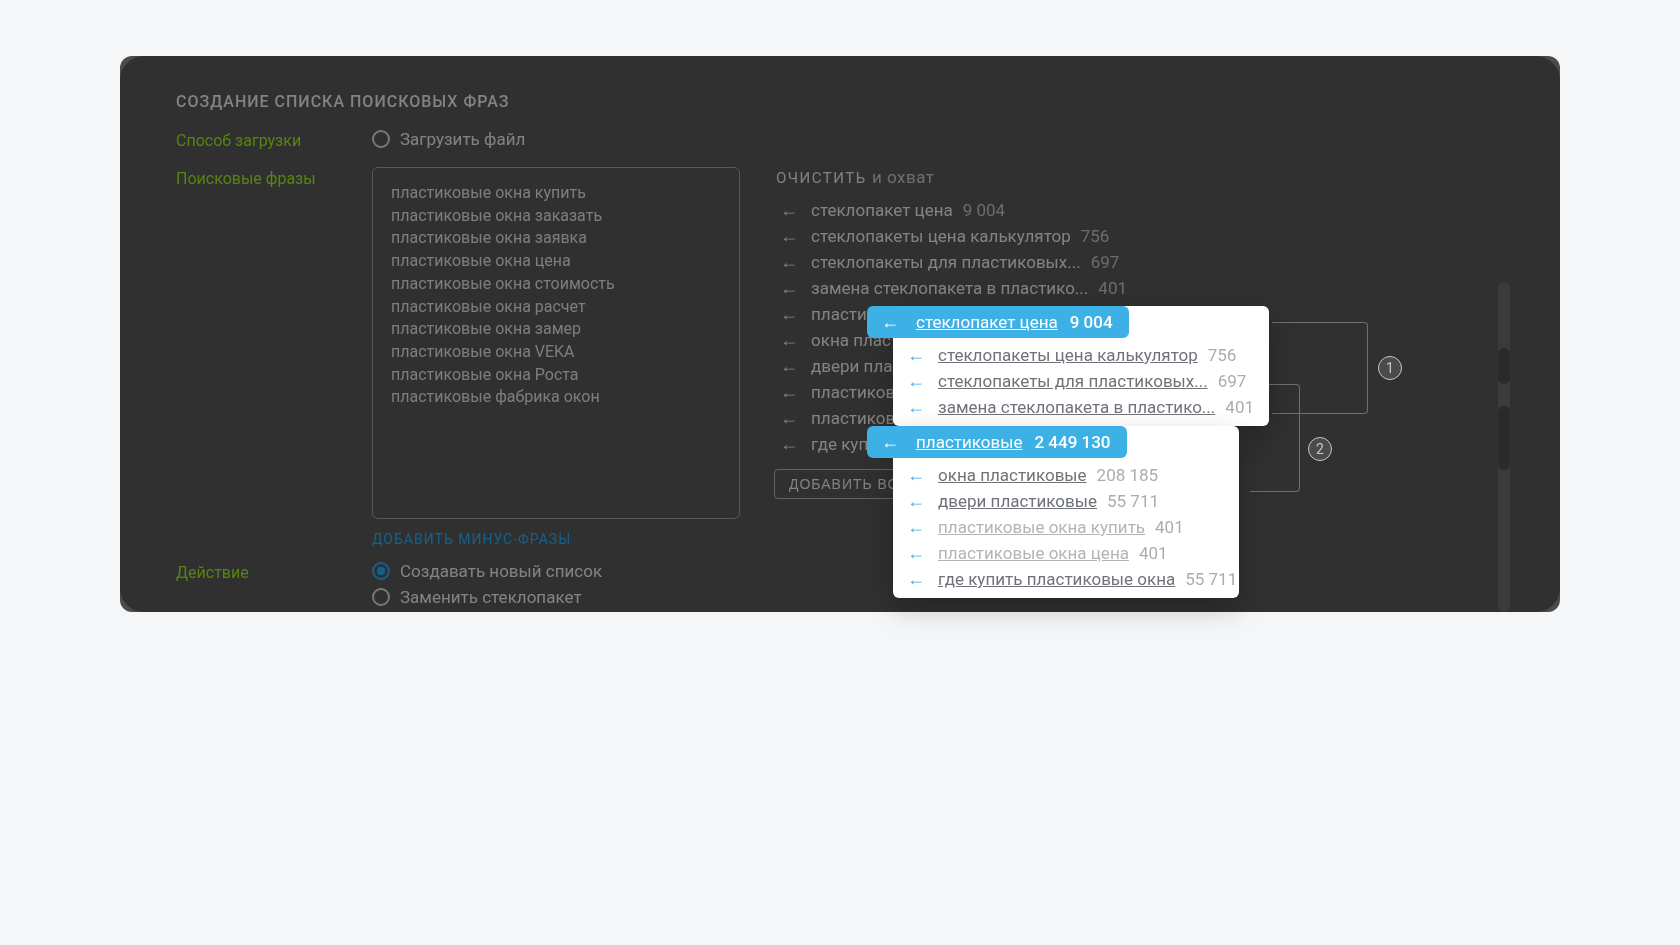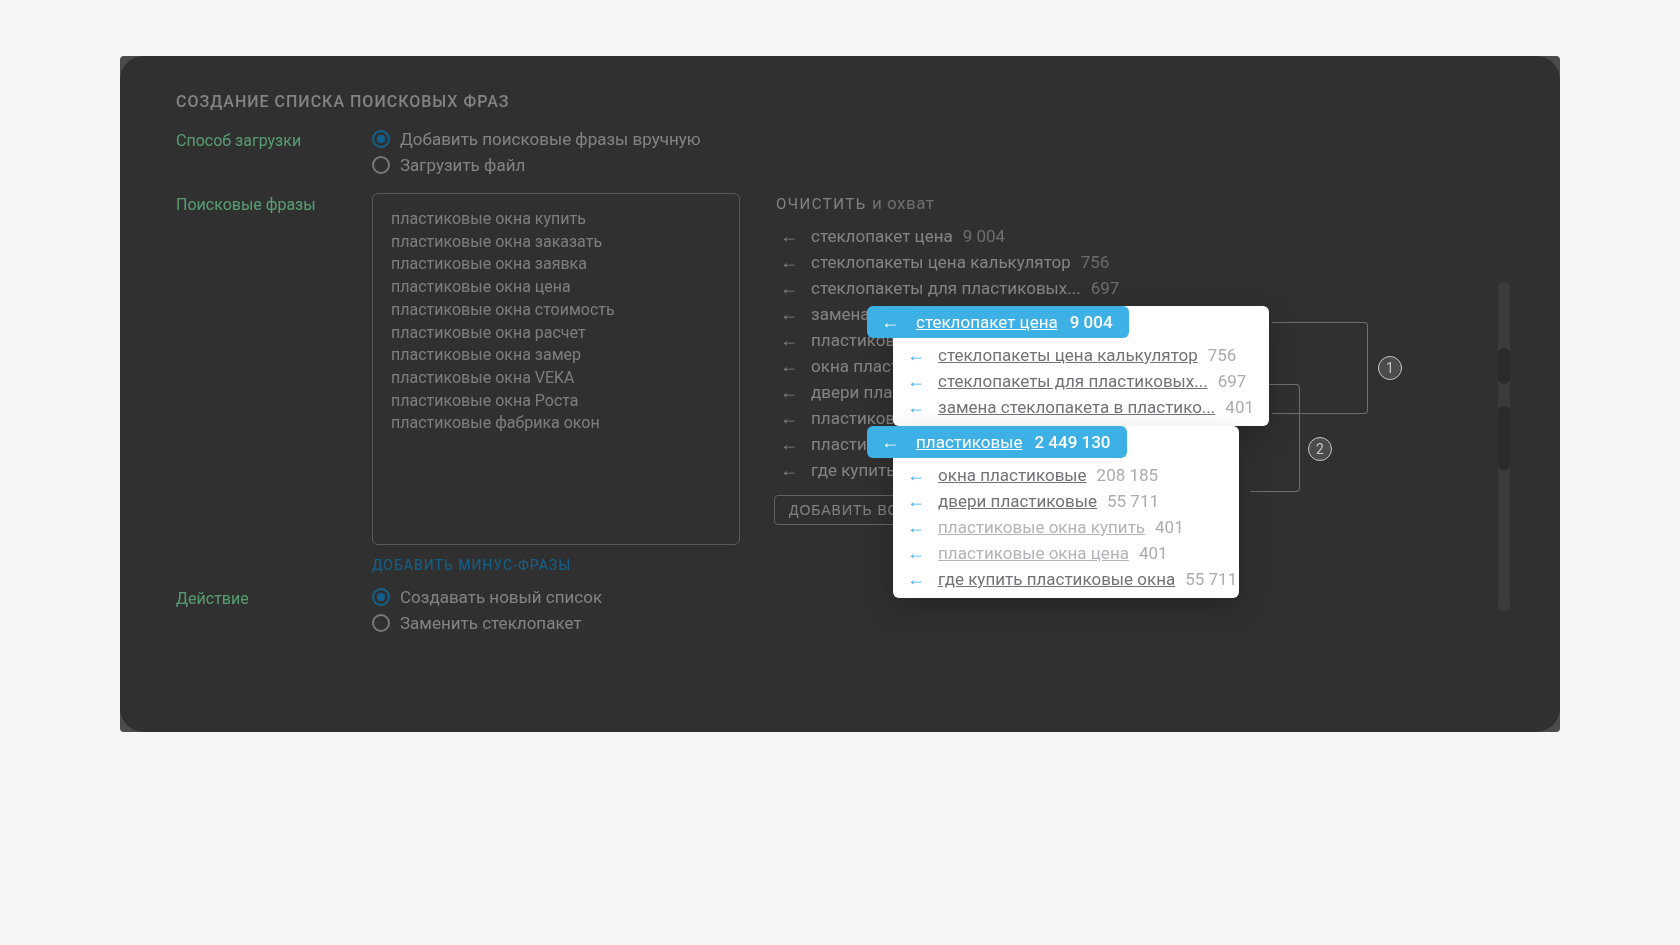--- a/index.html
+++ b/index.html
@@ -1,23 +1,23 @@
 <!DOCTYPE html>
 <html><head>
 <meta charset="utf-8">
 <style>
 * { margin: 0; padding: 0; box-sizing: border-box; }
 html, body { width: 1680px; height: 945px; font-family: -apple-system, BlinkMacSystemFont, "Segoe UI", Roboto, Arial, sans-serif; background: #f5f6f8; }
 .page-wrap { width: 100%; height: 100%; padding: 56px 120px 0 120px; position: relative; }
-.panel { width: 100%; height: 676px; background: #4b4b4b; border-radius: 4px; padding: 36px 20px 36px 56px; position: relative; }
+.panel { width: 100%; height: 556px; background: #4b4b4b; border-radius: 12px; padding: 36px 20px 36px 56px; position: relative; }
 .overlay { position: absolute; inset: 0; background: rgba(0,0,0,0.35); border-radius: 24px; pointer-events: none; z-index: 5; }
 
 .panel-title { font-size: 16px; letter-spacing: 1px; color: #c9c9c9; font-weight: 500; margin-bottom: 18px; position: relative; z-index: 1; }
 .row { display: flex; align-items: flex-start; margin-bottom: 12px; position: relative; z-index: 1; }
-.row-label { width: 196px; font-size: 16px; color: #86efac; padding-top: 2px; }
+.row-label { width: 196px; font-size: 16px; color: #84cc16; padding-top: 2px; }
 .row-body { flex: 1; }
 
 .radio-group .radio-line { display: flex; align-items: center; margin-bottom: 6px; }
 .radio-outer { width: 18px; height: 18px; border-radius: 50%; border: 2px solid #b9b9b9; margin-right: 10px; display: flex; align-items: center; justify-content: center; }
 .radio-outer.sel { border-color: #1a97d8; }
 .radio-inner { width: 8px; height: 8px; border-radius: 50%; background: #1a97d8; display: none; }
 .radio-outer.sel .radio-inner { display: block; }
 .radio-label { font-size: 17px; color: #c9c9c9; }
 
 .phrases-area { display: flex; gap: 30px; }
@@ -74,26 +74,20 @@
 <div class="page-wrap">
   <div class="panel">
     <div class="overlay"></div>
 
     <div class="panel-title">СОЗДАНИЕ СПИСКА ПОИСКОВЫХ ФРАЗ</div>
 
     <div class="row">
       <div class="row-label">Способ загрузки</div>
       <div class="row-body radio-group">
         <div class="radio-line">
-          <span class="radio-outer sel">
-              <span class="radio-inner"></span>
-            </span>
-          <span class="radio-label">Добавить поисковые фразы вручную</span>
-        </div>
-        <div class="radio-line">
           <span class="radio-outer"></span>
           <span class="radio-label">Загрузить файл</span>
         </div>
       </div>
     </div>
 
     <div class="row" style="margin-top:8px;">
       <div class="row-label">Поисковые фразы</div>
       <div class="row-body phrases-area">
 

